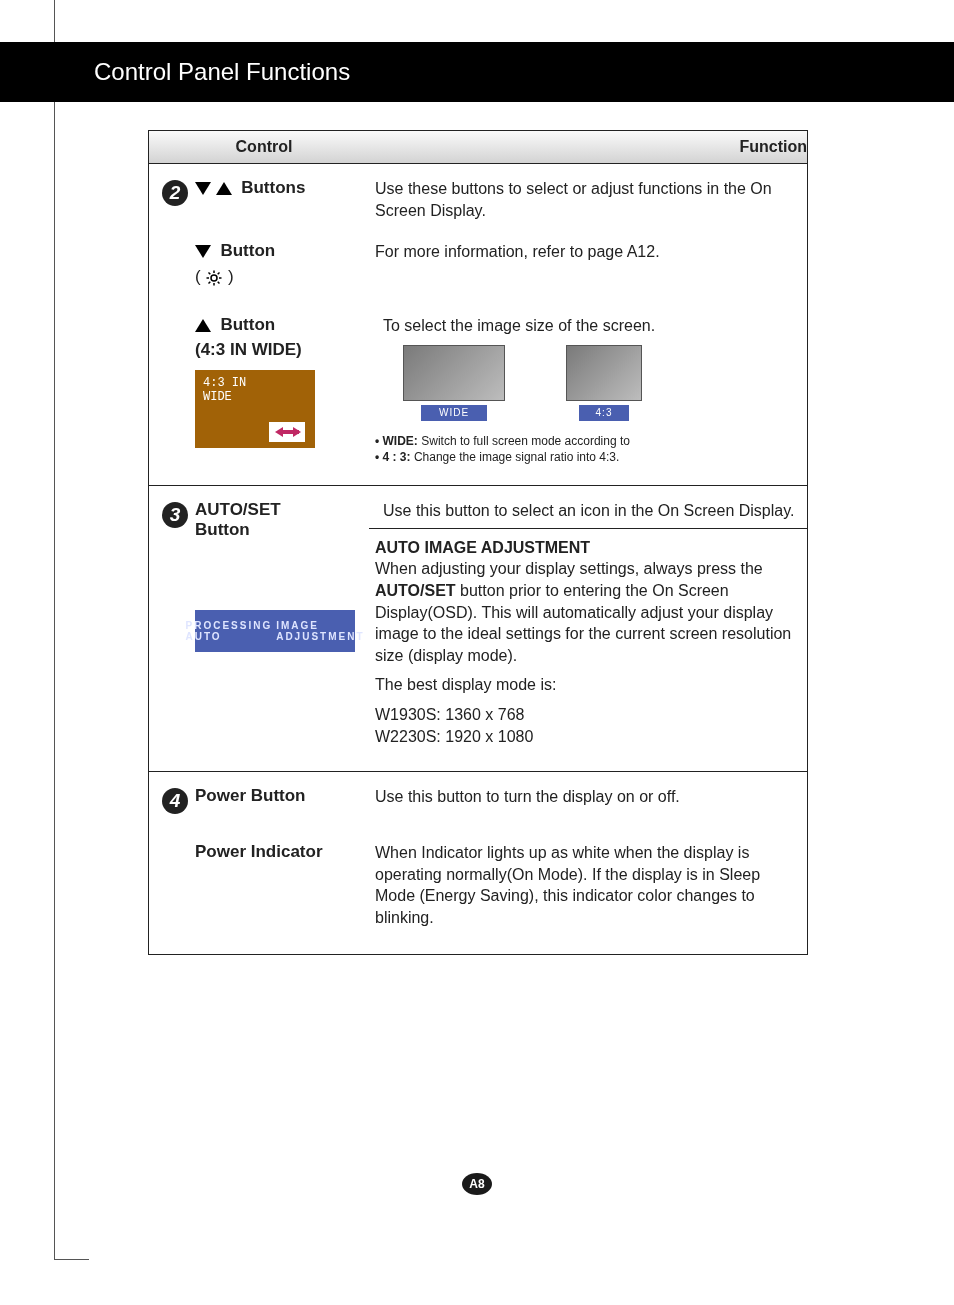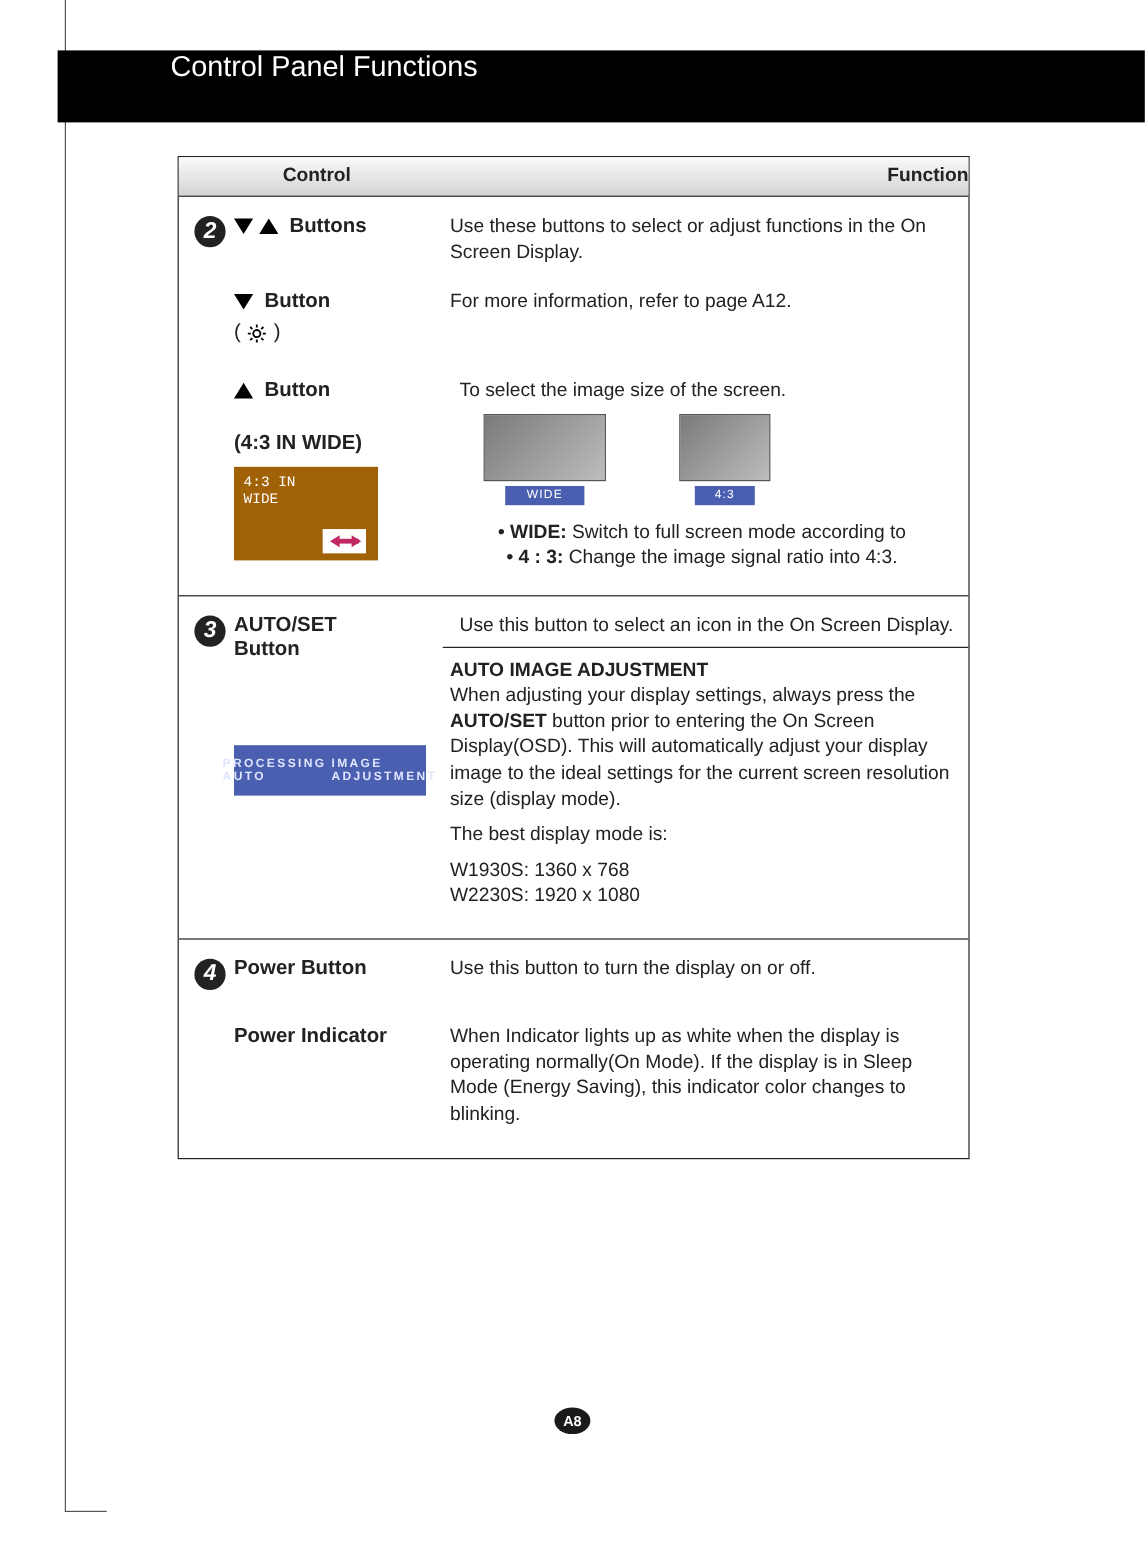--- a/index.html
+++ b/index.html
@@ -22,25 +22,24 @@
   .bottom-rule {
     position: absolute; left: 54px; top: 1259px; height: 1px; width: 35px; background: #555;
   }
   .black-banner {
     position: absolute;
     top: 42px; left: 0; right: 0;
     height: 60px;
     background: #000;
     color: #fff;
     display: flex;
-    align-items: flex-start;
+    align-items: center;
     padding-left: 94px;
     font-size: 24px;
     font-weight: 400;
-    margin-left: 48px;
   }
   .content {
     position: absolute;
     top: 130px;
     left: 148px;
     width: 660px;
     border: 1px solid #222;
   }
   .header-row {
     background: linear-gradient(#fafafa, #d3d3d3);
@@ -86,21 +85,21 @@
     content:""; width:18px;height:4px;background:#c02864;
   }
   .osd-arrow-box .rtip {
     position:absolute; right:3px; width:0;height:0;border-top:5px solid transparent;border-bottom:5px solid transparent;border-left:8px solid #c02864;
   }
   .thumb-row { display:flex; gap:48px; margin:8px 0 12px 28px; }
   .thumb { width:102px; }
   .thumb-img { width:102px; height:56px; background:linear-gradient(135deg,#7a7a7a,#bdbdbd); border:1px solid #555; }
   .thumb-img.narrow { width:76px; margin:0 auto; }
   .thumb-label { margin-top:4px; width:66px; height:16px; background:#4a5fb0; color:#fff; font-size:10px; letter-spacing:1px; display:flex;align-items:center;justify-content:center; margin-left:auto;margin-right:auto;}
-  .bullet-block { font-size:16px; line-height:1.35;text-align:center; }
+  .bullet-block { font-size:12px; line-height:1.35; }
   .bullet-block .indent { padding-left:70px; display:block;}
   .proc-box {
     width:160px; height:42px; background:#4a5fb0; color:#dfe5ff;
     font-size:10px; letter-spacing:2px; font-weight:bold;
     display:flex; flex-direction:row; align-items:center; justify-content:center; gap:4px;
     margin-top:70px;
   }
   .hr-in { border:none; border-top:1px solid #222; margin:6px -12px 8px -6px; }
   .page-badge {
     position:absolute; left:50%; transform:translateX(-50%); top:1173px;
@@ -163,21 +162,21 @@
           </div>
         </div>
         <div class="func-col">For more information, refer to page A12.</div>
       </div>
 
       <div class="row" style="padding-bottom:20px;">
         <div class="num-col"></div>
         <div class="ctrl-col">
           <span class="tri-up"></span>
           &nbsp;<span>Button</span>
-          <div style="margin-top:24px;">(4:3 IN WIDE)</div>
+          <div style="margin-top:5px;">(4:3 IN WIDE)</div>
           <div class="osd-box">
             <div>4:3  IN</div>
             <div class="osd-line2">WIDE</div>
             <div class="osd-arrow-box">
                 <span class="rtip"></span>
               </div>
           </div>
         </div>
         <div class="func-col">
           <div style="padding-left:8px;">To select the image size of the screen.</div>

